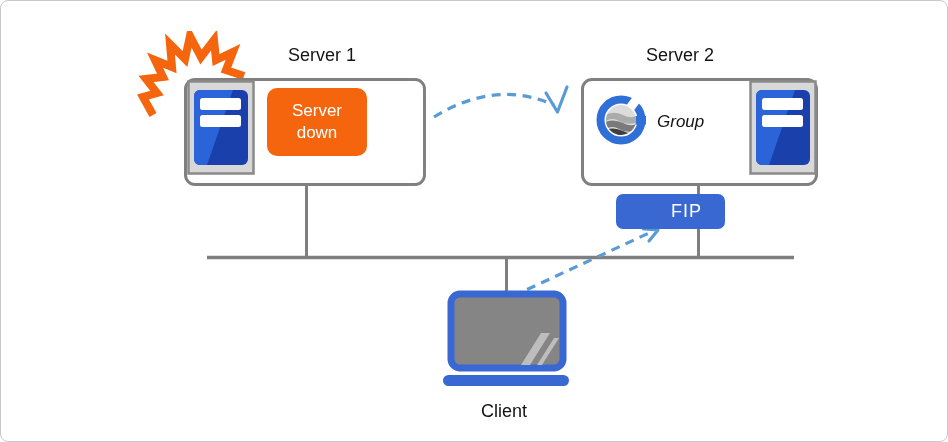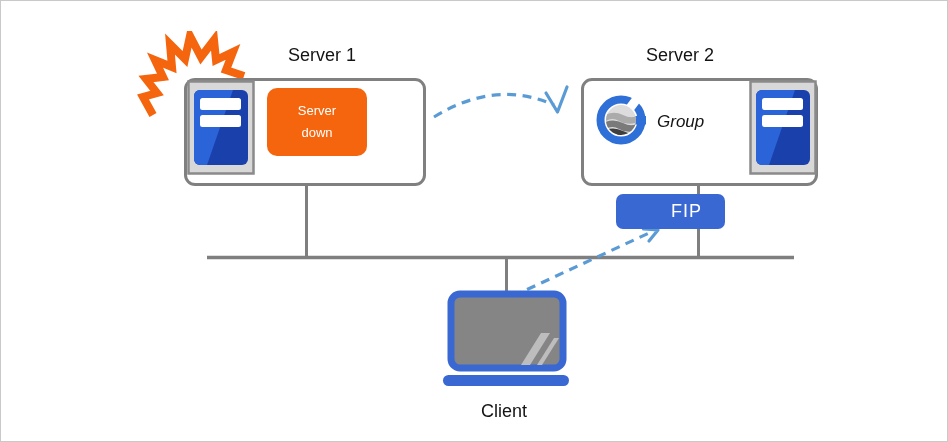--- a/index.html
+++ b/index.html
@@ -1,36 +1,36 @@
 <!DOCTYPE html>
 <html style="--orange: #F4650D; --blue-accent: #3A68D2; --dash-blue: #5B9BD5; --line-gray: #7F7F7F; --box-border: #808080; --icon-frame: #D8D8D8; --icon-frame-border: #8A8A8A; --server-blue-dark: #1A41AB; --server-blue-light: #2B63D9; --logo-blue: #2E6FD8; --screen-gray: #858585; --screen-shine: #BDBDBD; --text: #141414; --frame-border: #C9C9C9;"><head>
 <meta charset="utf-8">
 <style>
   html,body{margin:0;padding:0;background:#fff;}
   body{font-family:"Liberation Sans", sans-serif;}
   .stage{
     position:relative;width:948px;height:442px;box-sizing:border-box;
-    background:#fff;border:1px solid var(--frame-border);border-radius:0;
+    background:#fff;border:1px solid var(--frame-border);border-radius:8px;
     overflow:hidden;
   }
   .overlay{position:absolute;left:0;top:0;z-index:0;}
   .node-box{
     position:absolute;box-sizing:border-box;background:#fff;
     border:3px solid var(--box-border);border-radius:11px;z-index:2;
   }
   .icon-layer{position:absolute;z-index:3;}
   .burst{position:absolute;z-index:1;}
   .label{
     position:absolute;color:var(--text);font-size:18px;line-height:22px;
     text-align:center;white-space:nowrap;z-index:4;
   }
   .badge-down{
     position:absolute;z-index:3;background:var(--orange);color:#fff;
     border-radius:10px;display:flex;flex-direction:column;align-items:center;
-    justify-content:center;font-size:13px;line-height:22px;text-align:center;
+    justify-content:center;font-size:17px;line-height:22px;text-align:center;
   }
   .badge-fip{
     position:absolute;z-index:3;background:var(--blue-accent);color:#fff;
     border-radius:7px;display:flex;align-items:center;justify-content:center;
     font-size:18px;letter-spacing:1px;padding-left:32px;
   }
   .group-label{
     position:absolute;z-index:3;color:var(--text);font-size:17px;line-height:20px;
     white-space:nowrap;
     font-style:italic;

